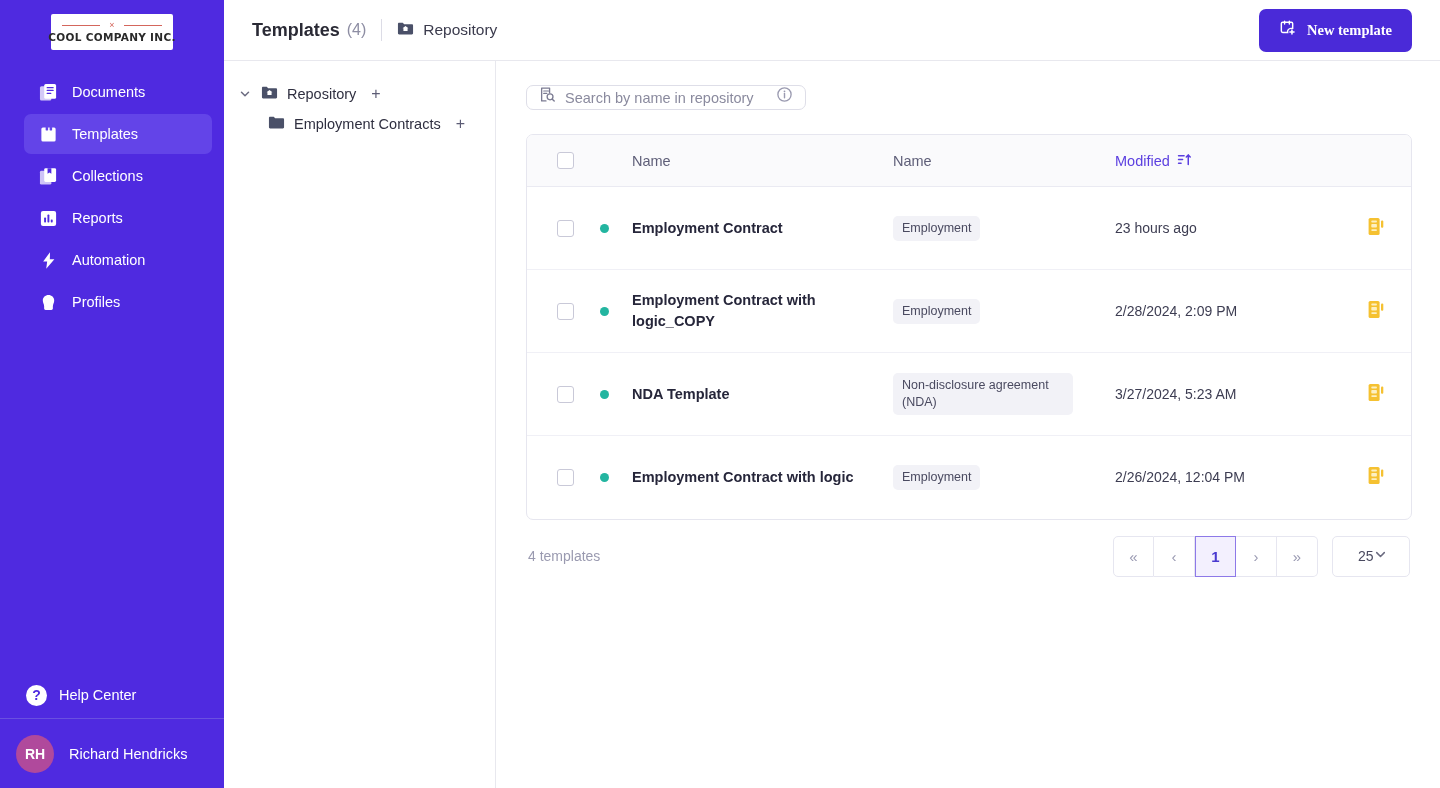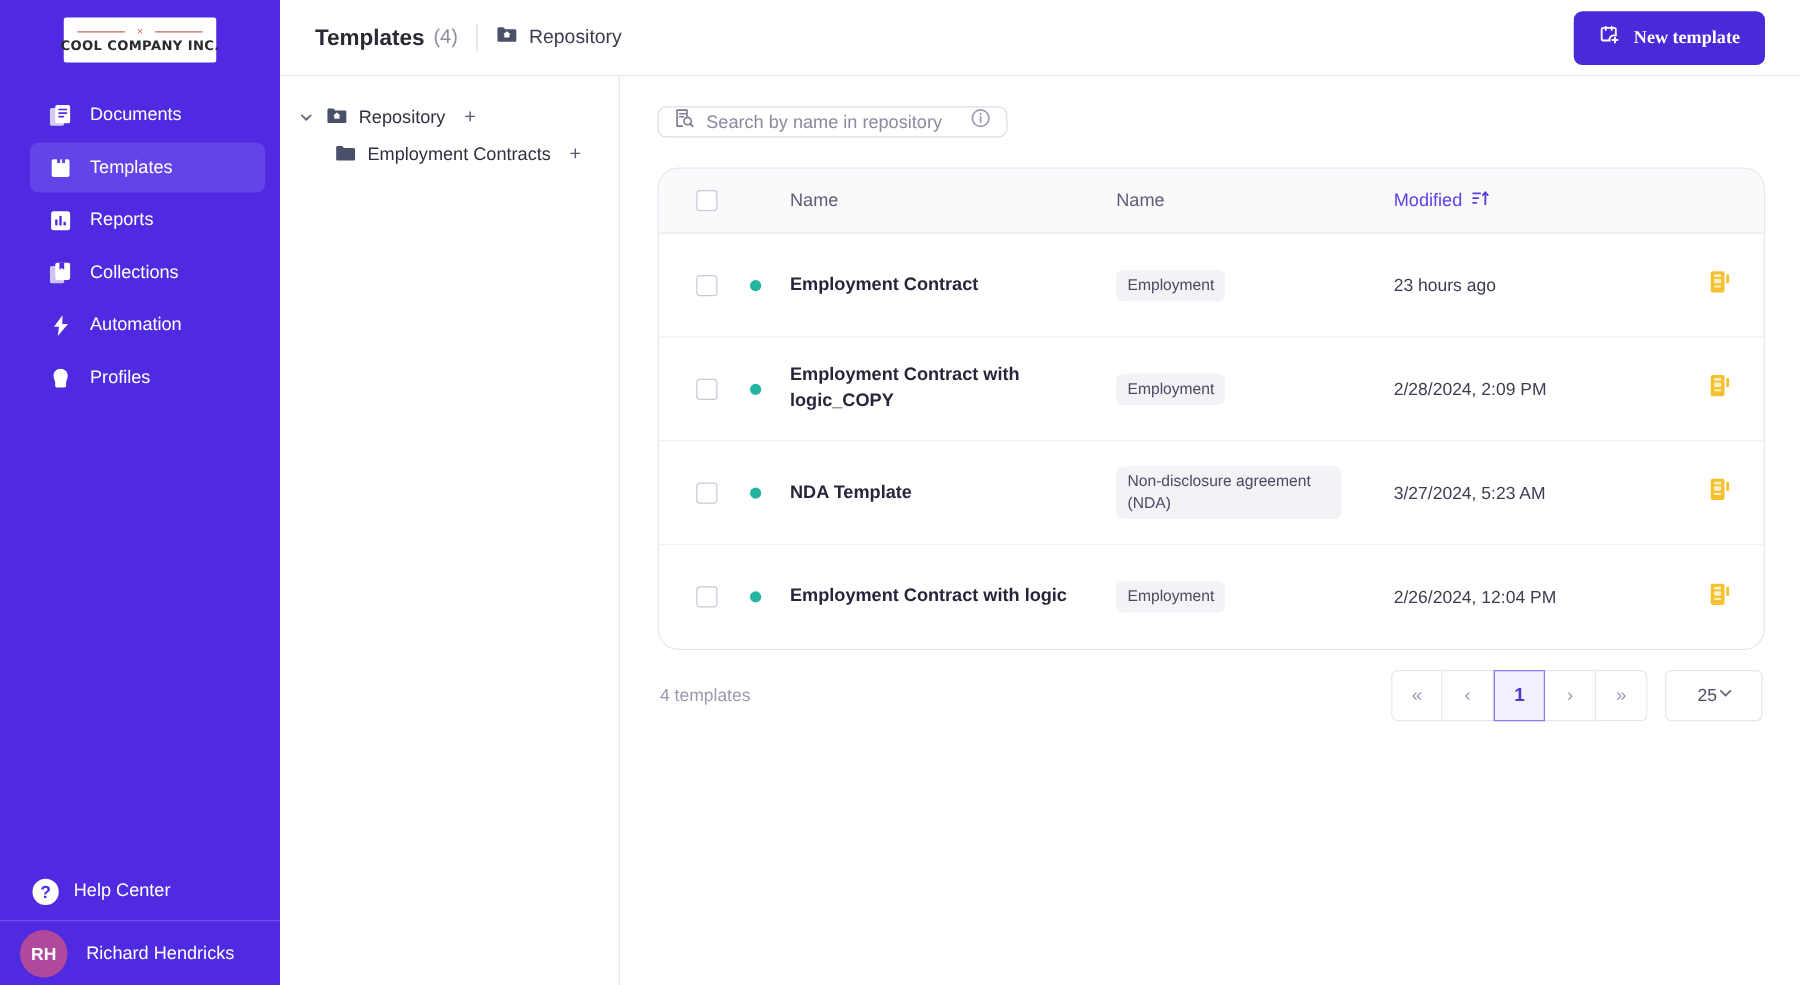--- a/index.html
+++ b/index.html
@@ -65,21 +65,21 @@
   }
   .help-circle {
     width: 21px; height: 21px; border-radius: 50%;
     background: #ffffff; color: #4f2ae0;
     font-size: 14px; font-weight: 700;
     display: flex; align-items: center; justify-content: center;
     flex: 0 0 21px; line-height: 1;
   }
   .user-row {
     border-top: 1px solid #6a50e0;
-    height: 52px; display: flex; align-items: center; gap: 15px;
+    height: 70px; display: flex; align-items: center; gap: 15px;
     padding: 0 16px;
     color: #ffffff; font-size: 14.5px; cursor: pointer;
   }
   .avatar {
     width: 38px; height: 38px; border-radius: 50%;
     background: #b0499c; color: #ffffff;
     display: flex; align-items: center; justify-content: center;
     font-size: 14px; font-weight: 600; flex: 0 0 38px;
   }
 
@@ -138,21 +138,21 @@
   }
   .search-input {
     flex: 1 1 auto; border: none; outline: none;
     font-size: 14.5px; color: #3a3a4a;
     font-family: "Liberation Sans", sans-serif;
     background: transparent; min-width: 0;
   }
   .search-input::placeholder { color: #8a8a9e; }
 
   .table-card {
-    border: 1px solid #e6e6ef; border-radius: 17px;
+    border: 1px solid #e6e6ef; border-radius: 7px;
     overflow: hidden; background: #fff;
   }
   .trow { display: flex; align-items: center; }
   .thead {
     height: 52px; background: #fafafc;
     border-bottom: 1px solid #eaeaf2;
   }
   .c-check { width: 105px; flex: 0 0 105px; padding-left: 30px; display: flex; align-items: center; }
   .c-name  { flex: 1 1 auto; min-width: 0; padding-right: 14px; }
   .c-type  { width: 222px; flex: 0 0 222px; }
@@ -247,38 +247,38 @@
             <rect x="7" y="2.1" width="2.6" height="3.6" rx="0.5" fill="#6344e8"></rect>
             <rect x="11.2" y="2.1" width="2.6" height="3.6" rx="0.5" fill="#6344e8"></rect>
           </svg>
         </span>
         <span>Templates</span>
       </div>
 
       <div class="nav-item">
         <span class="nav-icon">
           <svg width="19" height="19" viewBox="0 0 20 20" fill="none">
+            <rect x="1" y="4" width="12" height="14.5" rx="1.5" fill="#ffffff" opacity="0.72"></rect>
+            <rect x="5.5" y="1.2" width="12.5" height="14.5" rx="1.5" fill="#ffffff"></rect>
+            <path d="M9 1.2h4v6l-2-1.5L9 7.2V1.2Z" fill="#4f2ae0"></path>
+          </svg>
+        </span>
+        <span>Collections</span>
+      </div>
+
+      <div class="nav-item">
+        <span class="nav-icon">
+          <svg width="19" height="19" viewBox="0 0 20 20" fill="none">
             <rect x="2" y="2" width="16" height="16" rx="2.2" fill="#ffffff"></rect>
             <rect x="5.4" y="9" width="2" height="5.2" rx="0.7" fill="#4f2ae0"></rect>
             <rect x="8.9" y="5.8" width="2" height="8.4" rx="0.7" fill="#4f2ae0"></rect>
             <rect x="12.4" y="11" width="2" height="3.2" rx="0.7" fill="#4f2ae0"></rect>
           </svg>
         </span>
         <span>Reports</span>
-      </div>
-
-      <div class="nav-item">
-        <span class="nav-icon">
-          <svg width="19" height="19" viewBox="0 0 20 20" fill="none">
-            <rect x="1" y="4" width="12" height="14.5" rx="1.5" fill="#ffffff" opacity="0.72"></rect>
-            <rect x="5.5" y="1.2" width="12.5" height="14.5" rx="1.5" fill="#ffffff"></rect>
-            <path d="M9 1.2h4v6l-2-1.5L9 7.2V1.2Z" fill="#4f2ae0"></path>
-          </svg>
-        </span>
-        <span>Collections</span>
       </div>
 
       <div class="nav-item">
         <span class="nav-icon">
           <svg width="19" height="19" viewBox="0 0 20 20" fill="none">
             <path d="M11.6 1.2 4.4 11h4.2l-1 7.8L16.2 8.6H11.4l.2-7.4Z" fill="#ffffff"></path>
           </svg>
         </span>
         <span>Automation</span>
       </div>

